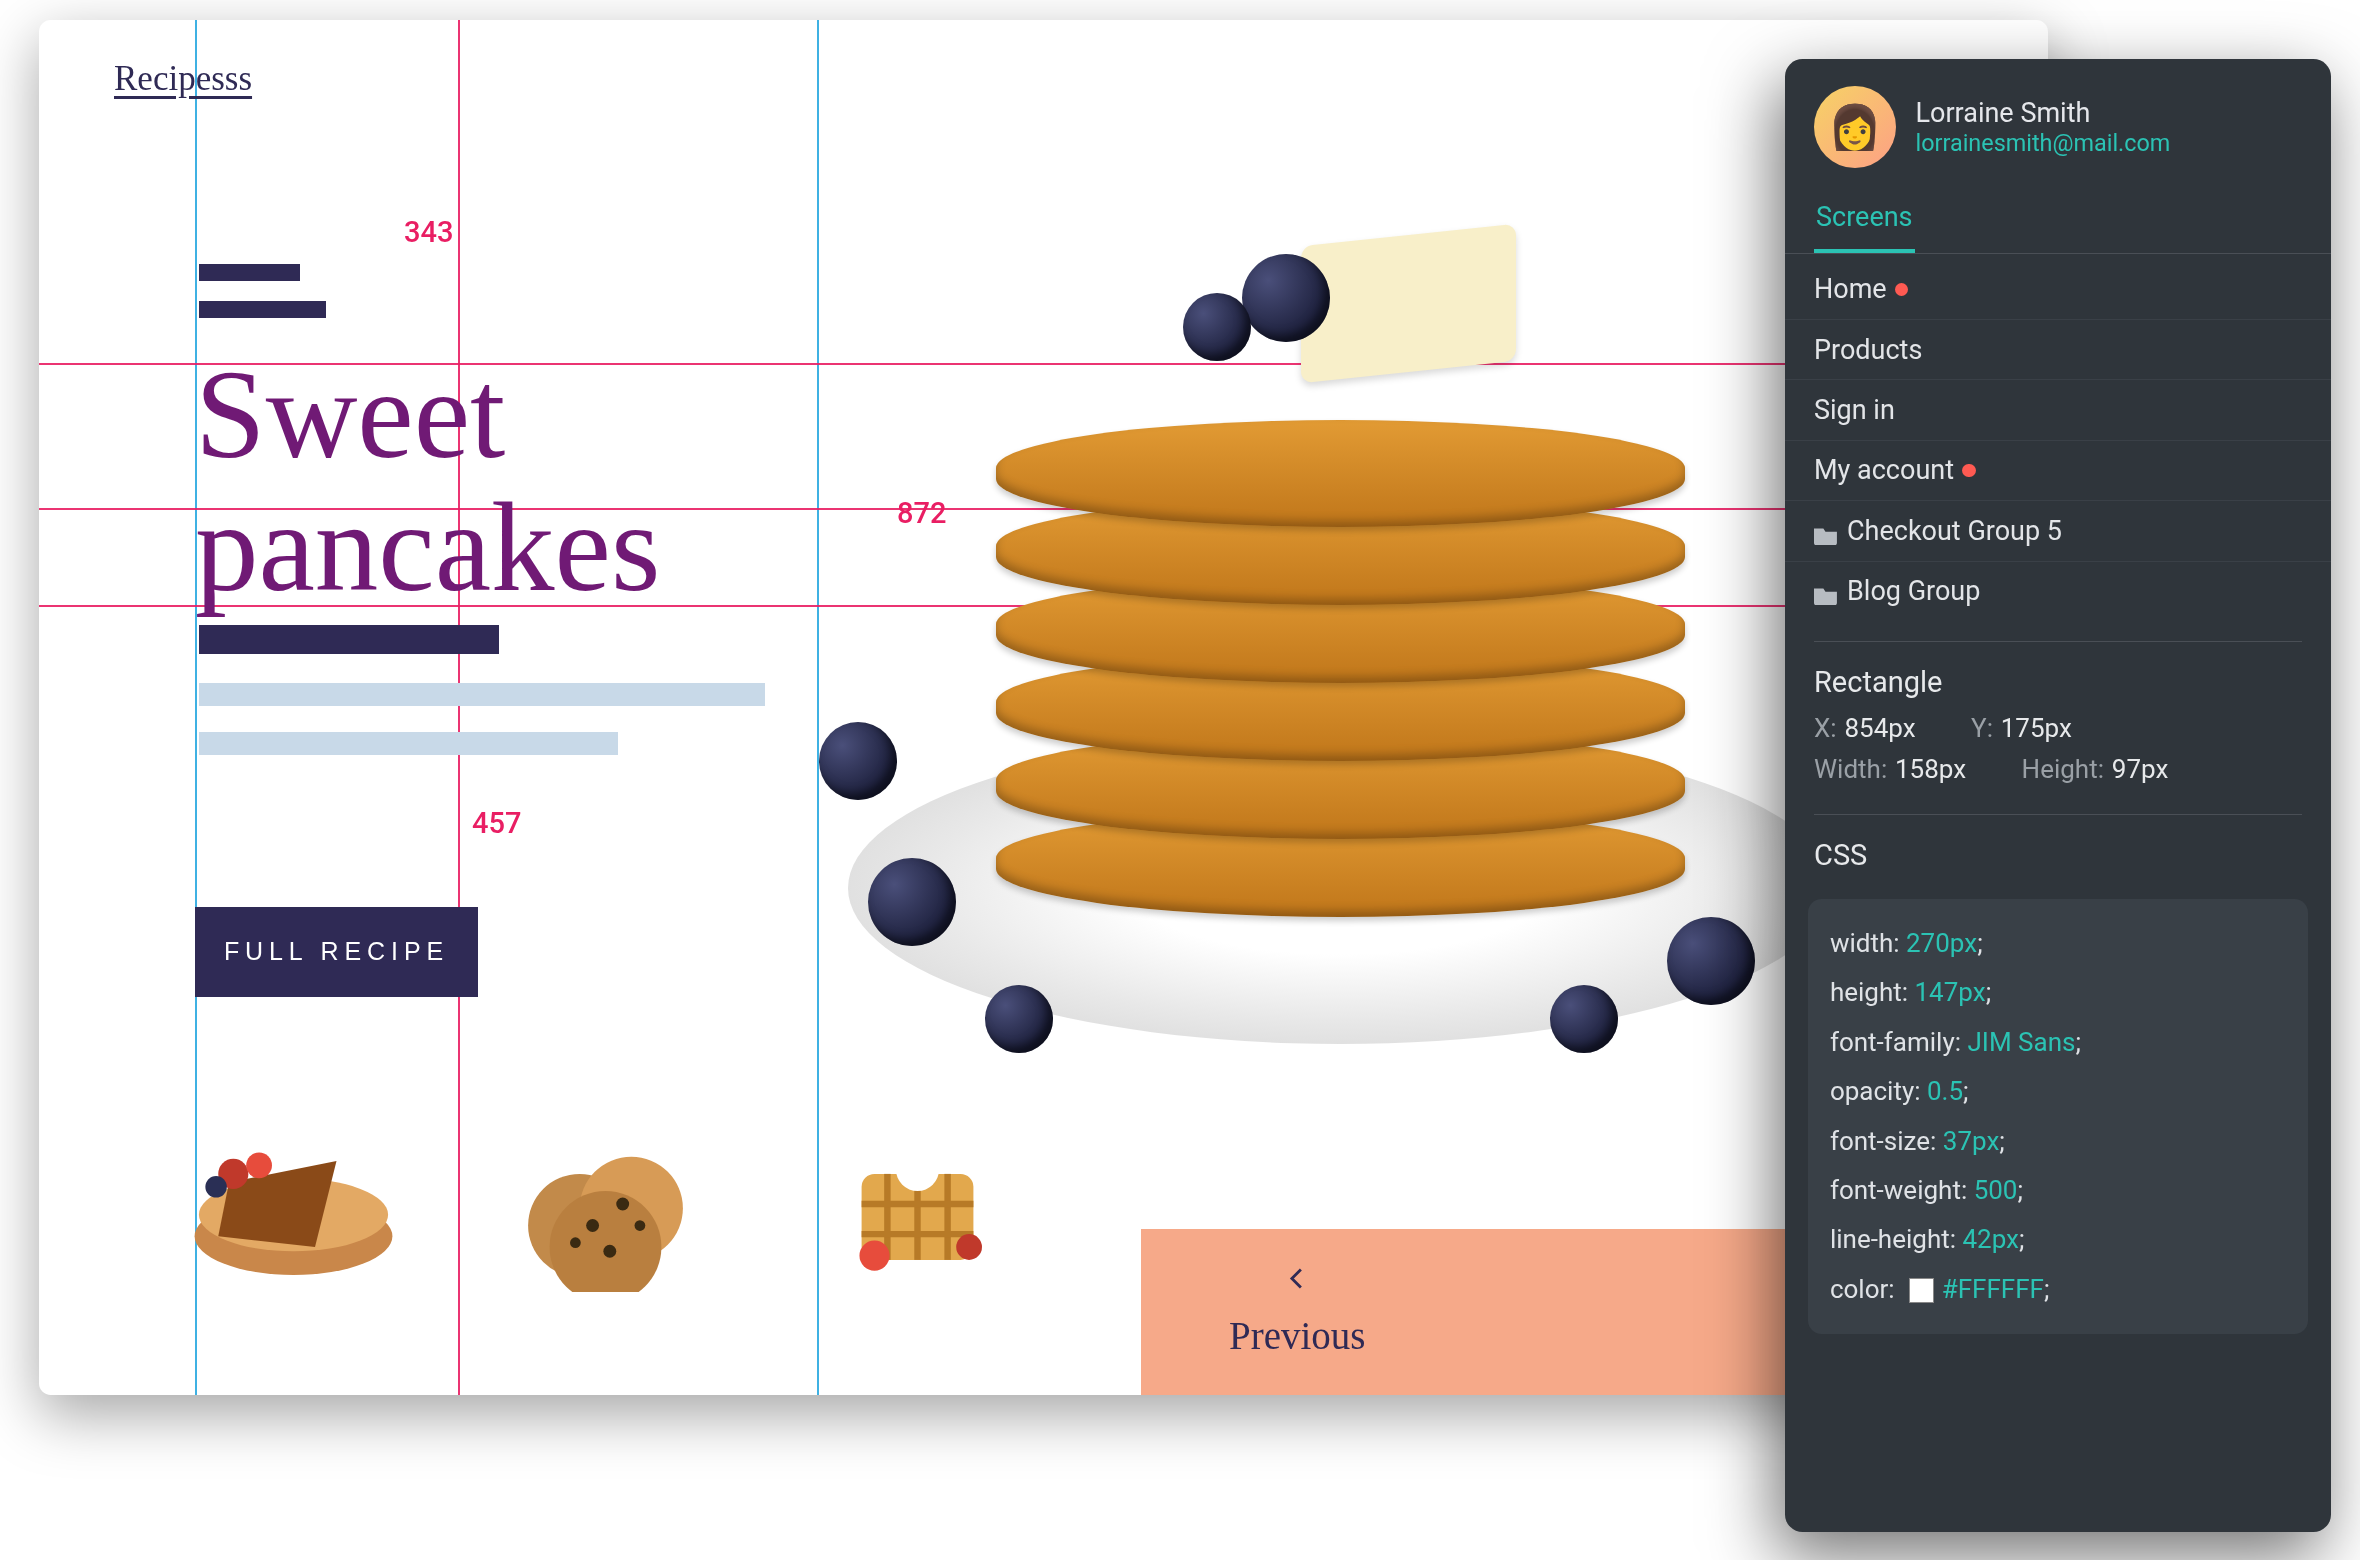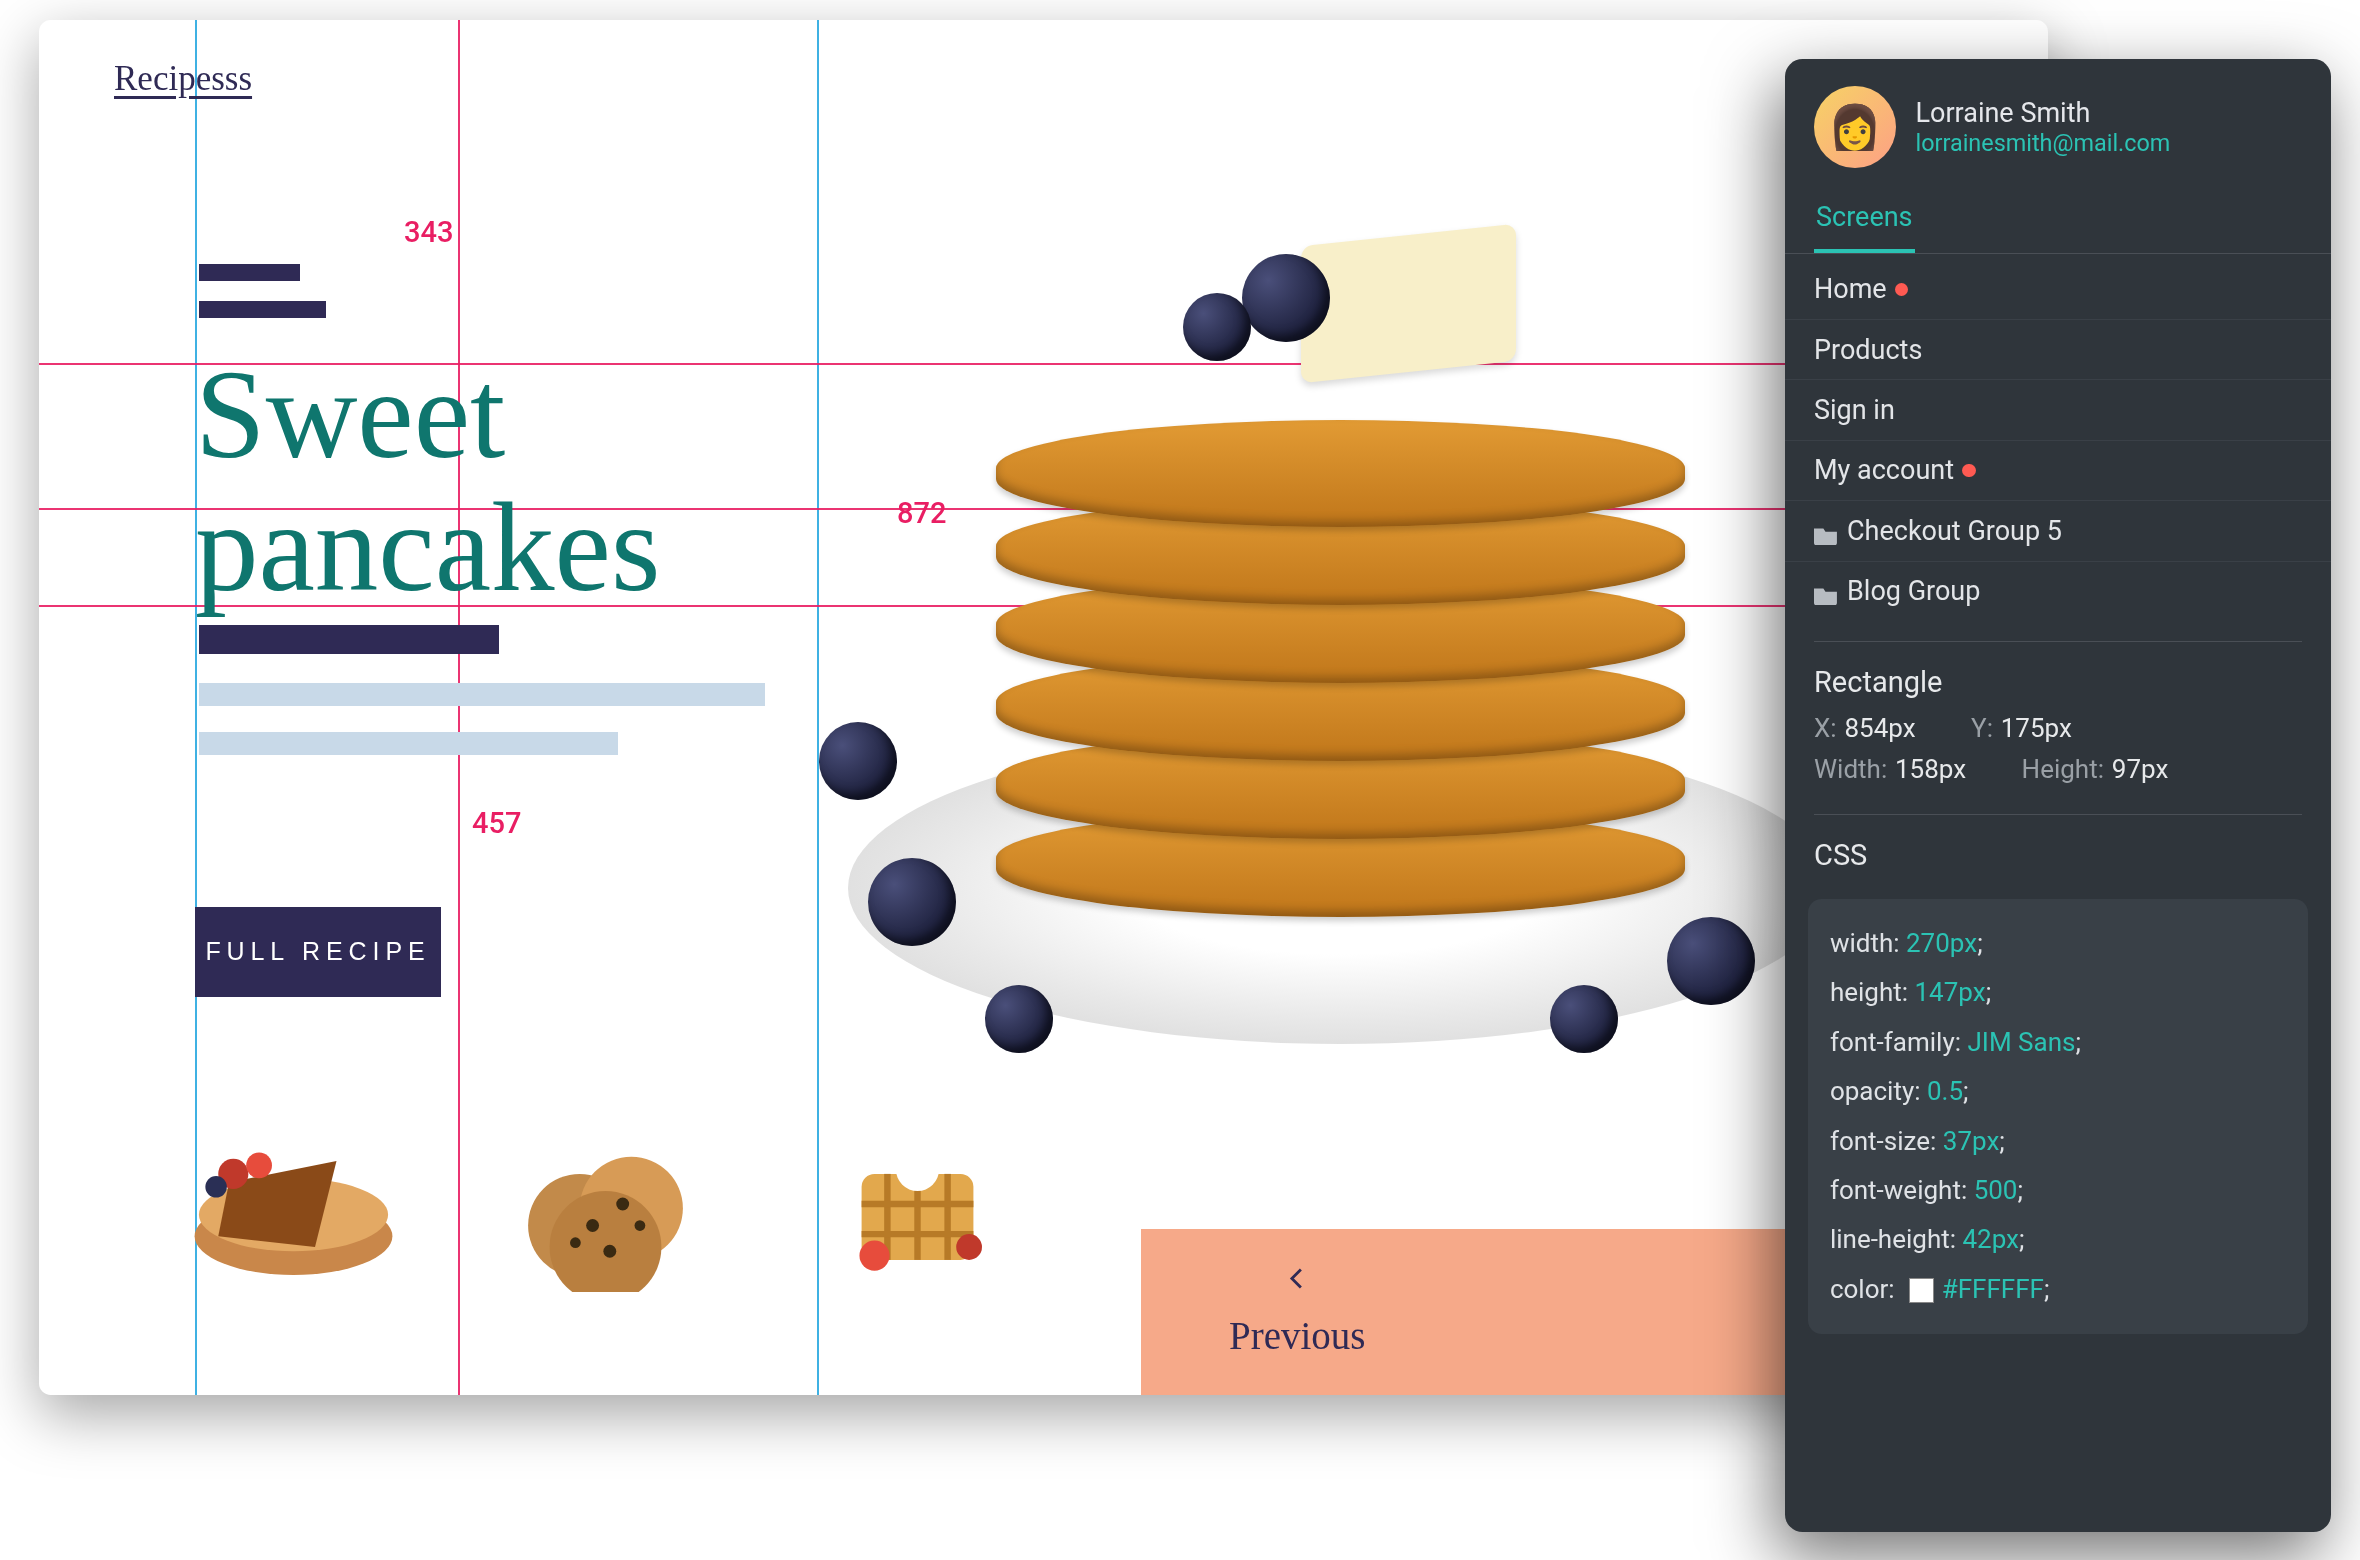--- a/index.html
+++ b/index.html
@@ -17,25 +17,25 @@
 .logo {
   position:absolute; left:59px; top:39px;
   font-family:Georgia, 'Times New Roman', serif; font-size:35px;
   color:#2f2a55; text-decoration:underline; text-decoration-thickness:2.9px; text-underline-offset:5.9px;margin-left:16px;
 }
 .skeleton-bar { position:absolute; background:#2f2a55; }
 .skeleton-wide { background:#c8d9e8; }
 .headline {
   position:absolute; left:156px; top:328px;
   font-family:Georgia, 'Times New Roman', serif; font-size:127px; line-height:1.05;
-  color:#0f766e; font-weight:500;
+  color:#701a75; font-weight:500;
 }
 .headline .line2 { display:block; }
 .cta {
-  position:absolute; left:156px; top:887px; width:246px; height:90px;
+  position:absolute; left:156px; top:887px; width:283px; height:90px;
   background:#2f2a55; color:#fff; border:none; font-size:25px; letter-spacing:5.9px;
   font-weight:500; cursor:pointer;
 }
 .hero-img {
   position:absolute; left:809px; top:117px; width:985px; height:975px;
   border-radius:9.8px; overflow:visible;
 }
 .pancake-stack { position:absolute; inset:0; }
 .plate { position:absolute; left:0; bottom:68px; width:100%; height:312px; border-radius:50%; background:radial-gradient(ellipse at center, #fff 30%, #e8e8e8 60%, #ccc 100%); }
 .cake { position:absolute; left:15%; width:70%; height:107px; border-radius:50%/45%; background:linear-gradient(#e29b34,#c0761a); box-shadow:inset 0 -5.9px 9.8px rgba(0,0,0,.25), 0 3.9px 5.9px rgba(0,0,0,.2); }

